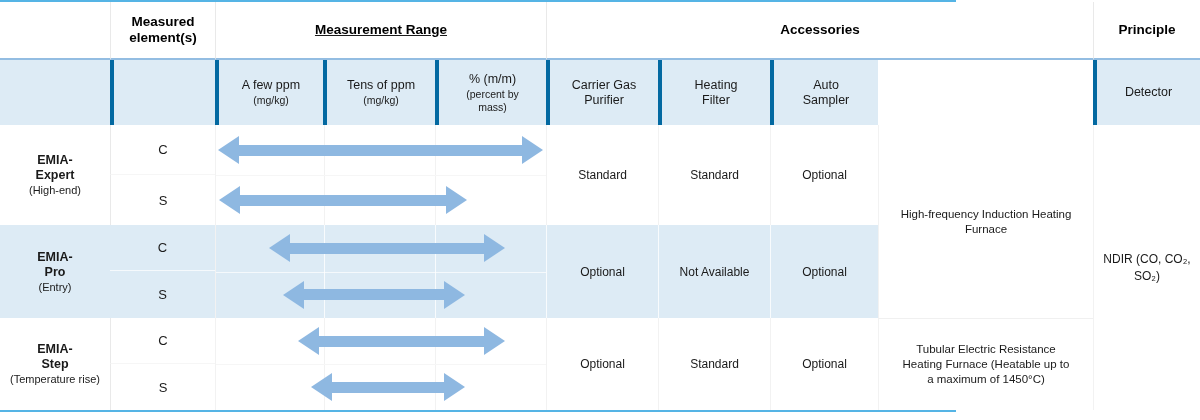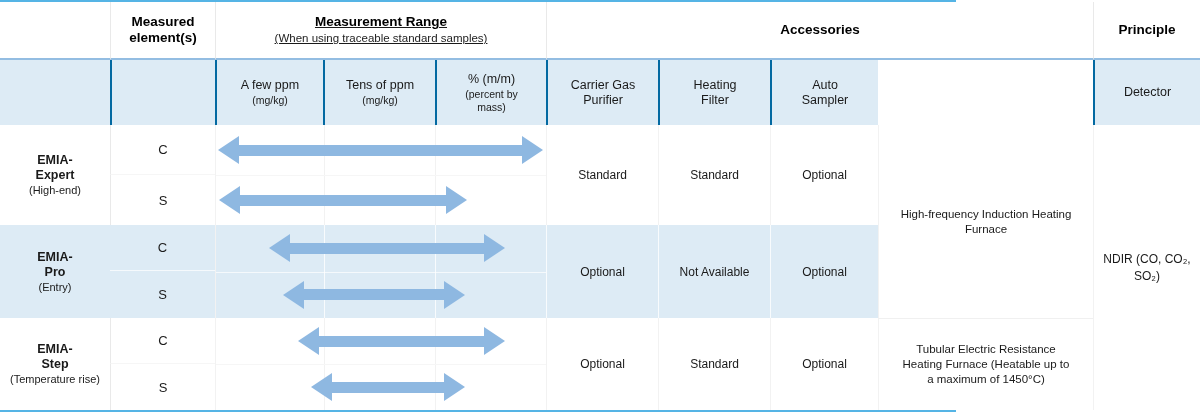--- a/index.html
+++ b/index.html
@@ -32,21 +32,21 @@
   .h1a{grid-column:1;grid-row:1;}
   .h1b{grid-column:2;grid-row:1;}
   .h1b .t{max-width:80px;}
   .h1c{grid-column:3 / span 3;grid-row:1;text-decoration:underline;}
   .h1d{grid-column:6 / span 4;grid-row:1;}
   .h1e{grid-column:10;grid-row:1;}
   
   .h2{background:var(--band);grid-row:2;}
   .h2 .t{font-size:12.5px;line-height:1.2;}
   .h2 .s{font-size:10.5px;line-height:1.15;margin-top:1px;}
-  .h2 + .h2, .wsep{border-left:2px solid #0369a1;}
+  .h2 + .h2, .wsep{border-left:4px solid #0369a1;}
   .h2.c3 .t,.h2.c4 .t{max-width:92px;}
   .h2.c5 .s{max-width:72px;}
   .h2.c6 .t{max-width:82px;}
   .h2.c7 .t{max-width:58px;}
   .h2.c8 .t{max-width:60px;}
   
   .body-cell{background:#fff;font-size:12px;}
   .band{background:var(--band);}
   .prod{justify-content:center;}
   .prod .pname{font-weight:bold;font-size:12.5px;line-height:1.2;width:min-content;white-space:normal;text-align:center;}
@@ -76,21 +76,20 @@
 <body>
 
 <div class="table">
 
   <div class="cell h1 h1a"></div>
   <div class="cell h1 h1b vsep">
     <span class="t">Measured element(s)</span>
   </div>
   <div class="cell h1 h1c vsep">
     <span class="t">Measurement Range</span>
-    <span class="s">(When using traceable standard samples)</span>
   </div>
   <div class="cell h1 h1d vsep">
     <span class="t">Accessories</span>
   </div>
   <div class="cell h1 h1e vsep">
     <span class="t">Principle</span>
   </div>
 
   <div class="cell h2 c1" style="grid-column:1"></div>
   <div class="cell h2 c2" style="grid-column:2"></div>

